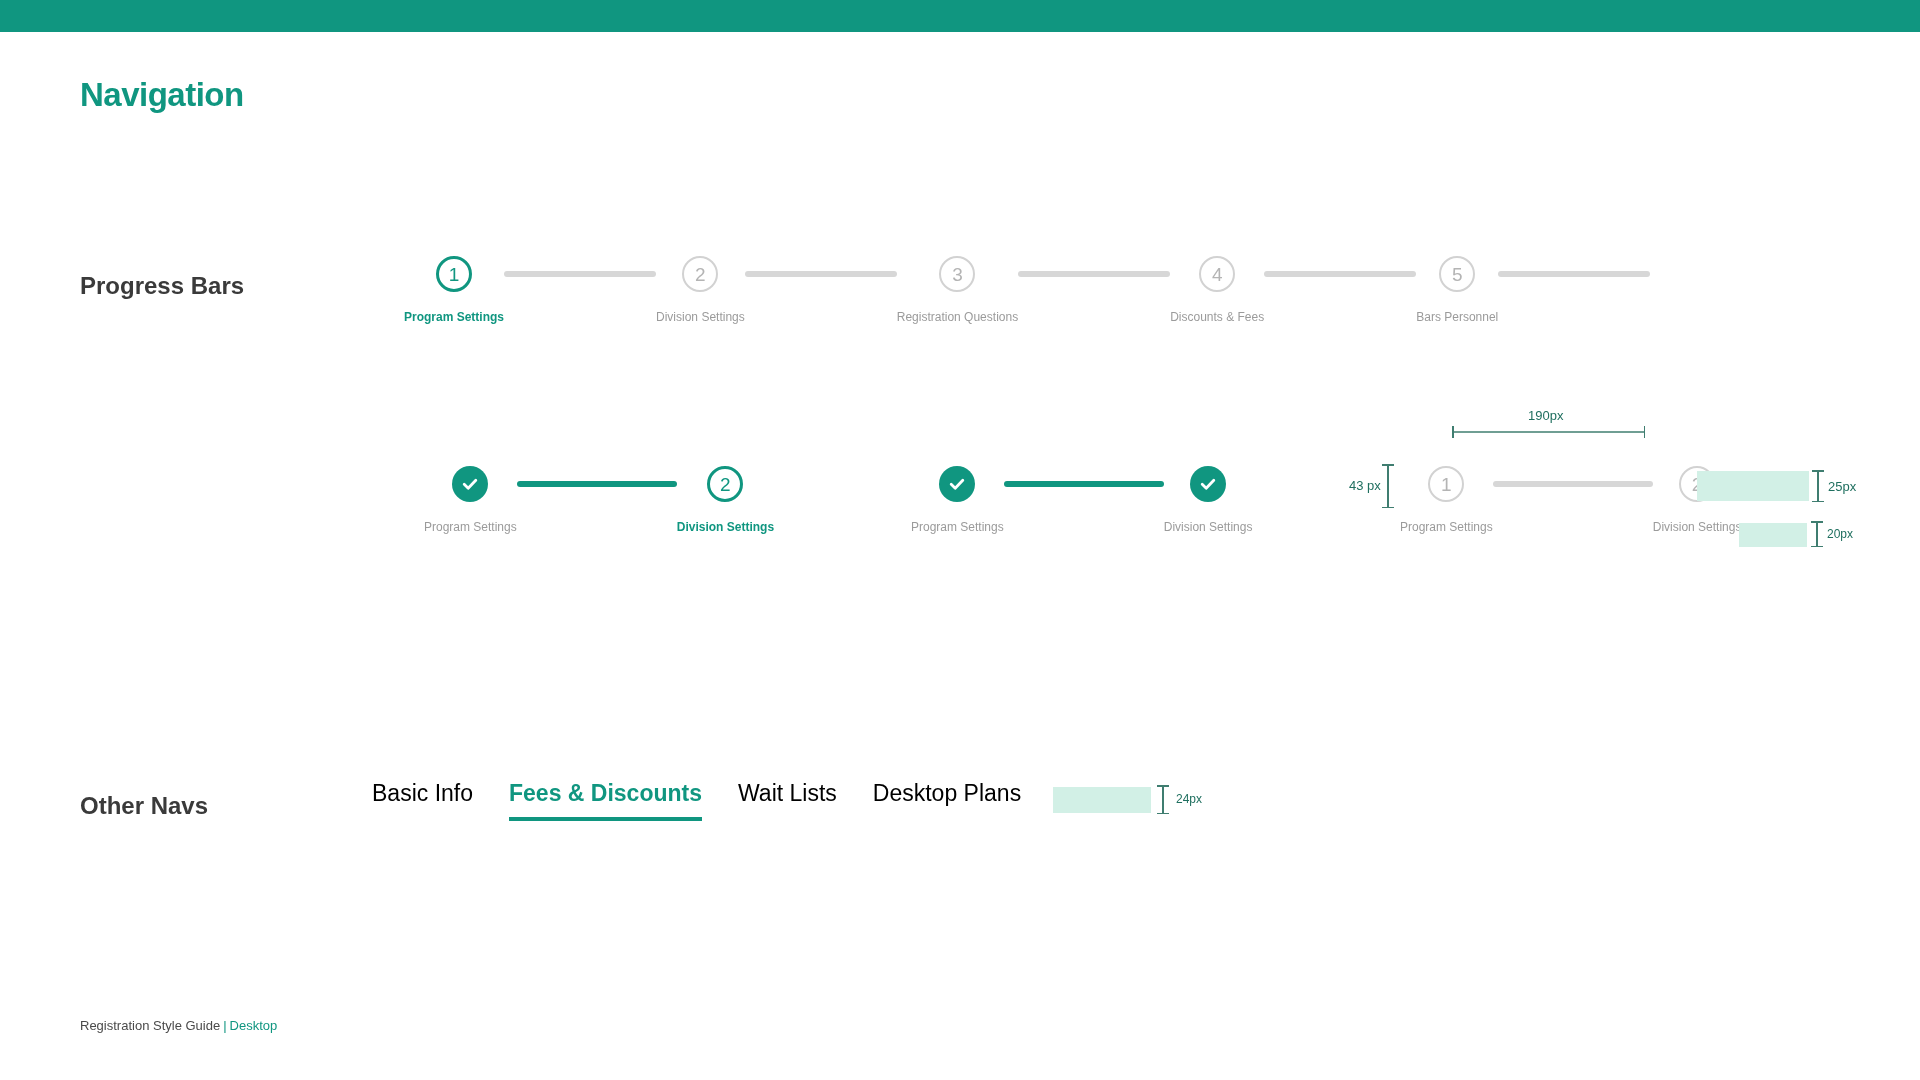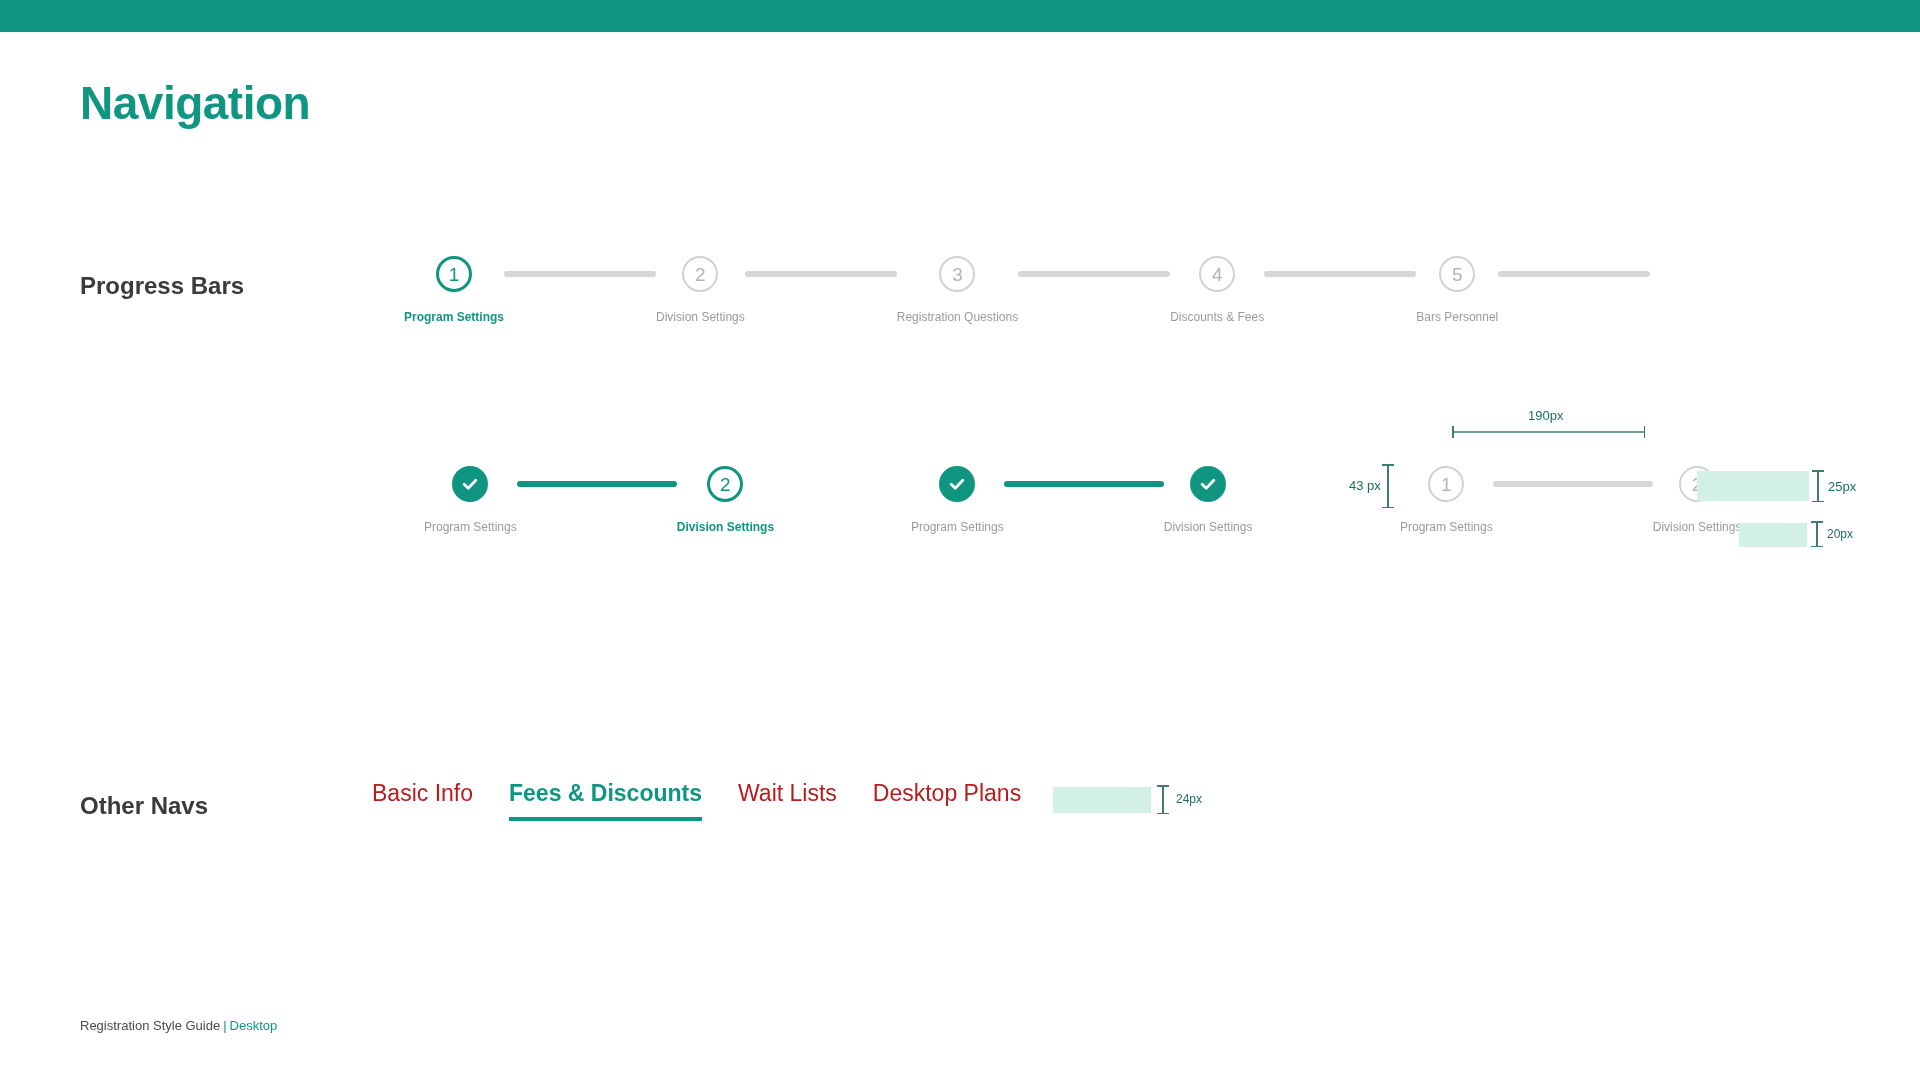--- a/index.html
+++ b/index.html
@@ -22,21 +22,21 @@
     width: 1920px;
     height: 32px;
     background: #109680;
   }
 
   
   .page-title {
     position: absolute;
     left: 80px;
     top: 76px;
-    font-size: 46px;
+    font-size: 33px;
     font-weight: bold;
     letter-spacing: -0.5px;
     color: #109680;
   }
 
   
   .section-label {
     position: absolute;
     font-size: 24px;
     font-weight: bold;
@@ -177,21 +177,21 @@
   
   .tabs {
     position: absolute;
     left: 372px;
     top: 780px;
     display: flex;
     align-items: flex-start;
   }
   .tab {
     font-size: 23px;
-    color: #b91c1c;
+    color: #000000;
     white-space: nowrap;
     padding-bottom: 14px;
     margin-right: 36px;
     position: relative;
   }
   .tab.active {
     color: #109680;
     font-weight: bold;
   }
   .tab.active::after {

